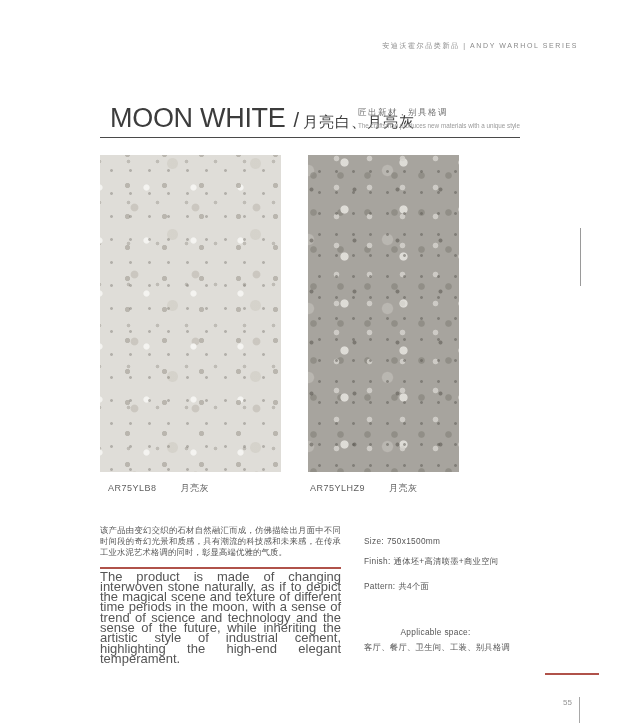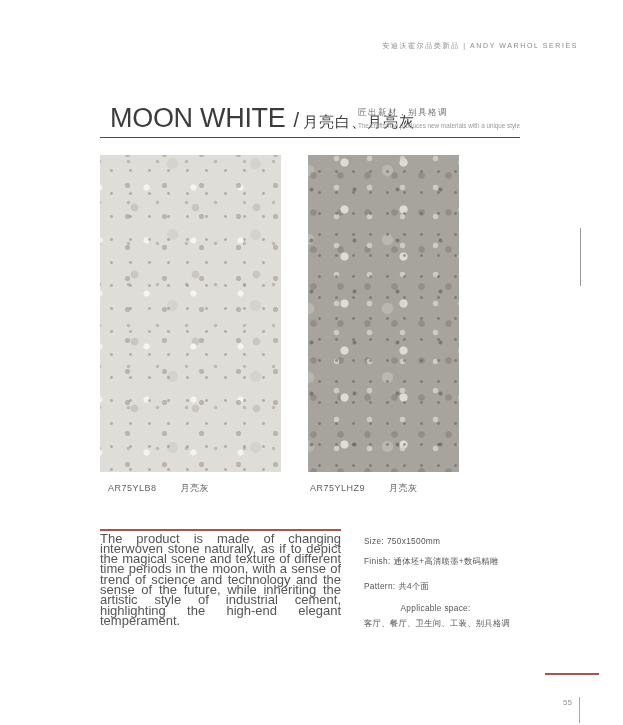--- a/index.html
+++ b/index.html
@@ -51,21 +51,21 @@
   .desc-col{position:absolute;left:100px;top:520px;width:241px;}
   .desc-cn-heading{font-size:9.5px;font-weight:bold;color:#1d1d1d;letter-spacing:0.5px;}
   .desc-cn-body{margin-top:5px;font-size:8.3px;line-height:11px;color:#555;text-align:justify;letter-spacing:0.2px;}
   .desc-rule{margin-top:9px;width:241px;height:1.5px;}
   .desc-en-heading{margin-top:5px;font-size:8.3px;font-weight:bold;color:#2a2a2a;}
   .desc-en-body{margin-top:3px;font-size:13px;line-height:10.3px;color:#555;text-align:justify;}
 
   
   .specs-col{position:absolute;left:364px;top:534px;width:170px;}
   .spec{font-size:8.3px;color:#555;letter-spacing:0.3px;}
-  .spec .spec-label{margin-right:3px;}
+  .spec .spec-label{margin-right:3px;margin-top:24px;}
   .spec-0{position:absolute;top:2px;}
   .spec-1{position:absolute;top:22px;}
   .spec-2{position:absolute;top:47px;}
   .spec-3{position:absolute;top:69px;text-align:center;}
   .spec--stacked .spec-label{display:block;}
   .spec--stacked .spec-value{display:block;margin-top:5px;}
 
   
   .mid-right-rule{position:absolute;left:580px;top:228px;width:1px;height:58px;background:#9a9a9a;}
   .bottom-red-rule{position:absolute;left:545px;top:673px;width:54px;height:2px;}
@@ -94,30 +94,31 @@
   <div class="tile tile--gray"></div>
 
   <div class="caption caption--left">
     <span class="code">AR75YLB8</span><span class="name">月亮灰</span>
   </div>
   <div class="caption caption--right">
     <span class="code">AR75YLHZ9</span><span class="name">月亮灰</span>
   </div>
 
   <div class="desc-col">
+    <div class="desc-cn-body">该产品由变幻交织的石材自然融汇而成，仿佛描绘出月面中不同时间段的奇幻光景和质感，具有潮流的科技感和未来感，在传承工业水泥艺术格调的同时，彰显高端优雅的气质。</div>
     <div class="desc-rule" style="background: rgb(176, 82, 74);"></div>
     <div class="desc-en-body">The product is made of changing interwoven stone naturally, as if to depict the magical scene and texture of different time periods in the moon, with a sense of trend of science and technology and the sense of the future, while inheriting the artistic style of industrial cement, highlighting the high-end elegant temperament.</div>
   </div>
 
   <div class="specs-col">
     <div class="spec spec-0">
       <span class="spec-label">Size:</span><span class="spec-value">750x1500mm</span>
     </div>
     <div class="spec spec-1">
-      <span class="spec-label">Finish:</span><span class="spec-value">通体坯+高清喷墨+数码精雕</span>
+      <span class="spec-label">Finish:</span><span class="spec-value">通体坯+高清喷墨+商业空间</span>
     </div>
     <div class="spec spec-2">
       <span class="spec-label">Pattern:</span><span class="spec-value">共4个面</span>
     </div>
     <div class="spec spec-3 spec--stacked">
       <span class="spec-label">Applicable space:</span>
         <span class="spec-value">客厅、餐厅、卫生间、工装、别具格调</span>
     </div>
   </div>
 

